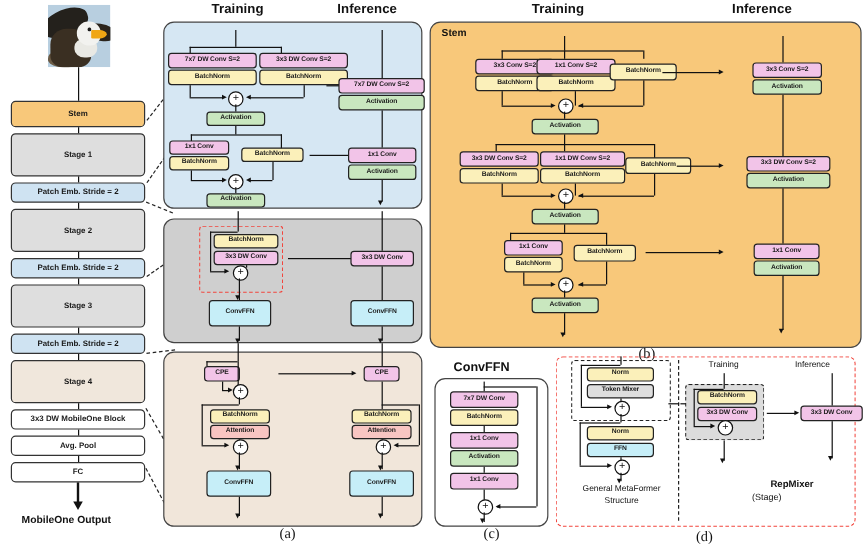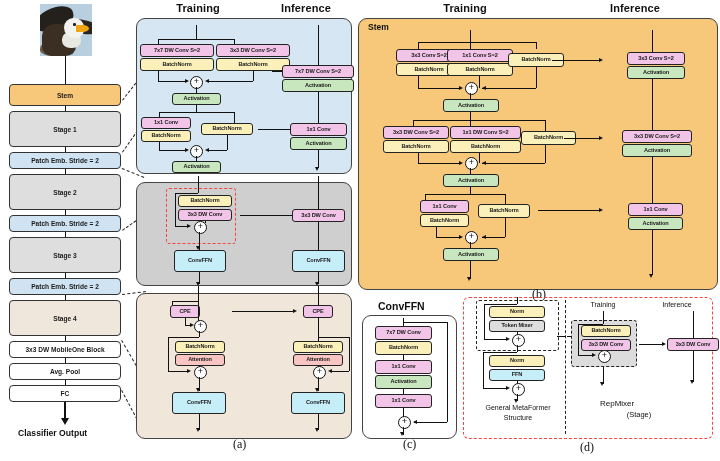--- a/index.html
+++ b/index.html
@@ -141,21 +141,21 @@
 <div class="ln lnv" style="left:65px;top:169px;height:5px;"></div>
 <div class="ln lnv" style="left:65px;top:210px;height:5px;"></div>
 <div class="ln lnv" style="left:65px;top:232px;height:5px;"></div>
 <div class="ln lnv" style="left:65px;top:273px;height:5px;"></div>
 <div class="ln lnv" style="left:65px;top:295px;height:5px;"></div>
 <div class="ln lnv" style="left:65px;top:336px;height:5px;"></div>
 <div class="ln lnv" style="left:65px;top:358px;height:5px;"></div>
 <div class="ln lnv" style="left:65px;top:380px;height:5px;"></div>
 <div class="ln lnv" style="left:64px;top:402px;height:17px;width:2px;"></div>
 <div class="arrowD big" style="left:60.5px;top:418px;"></div>
-<div id="classifier-output" style="left:18px;top:428px;">Classifier Output</div>
+<div id="classifier-output" style="left:18px;top:428px;">MobileOne Output</div>
 
 <div class="dashConn" style="left:122px;top:152px;width:36px;transform:rotate(-55deg);"></div>
 <div class="dashConn" style="left:122px;top:100px;width:22px;transform:rotate(-52deg);"></div>
 <div class="dashConn" style="left:122px;top:168px;width:24px;transform:rotate(22deg);"></div>
 <div class="dashConn" style="left:122px;top:230px;width:26px;transform:rotate(-35deg);"></div>
 <div class="dashConn" style="left:122px;top:294px;width:24px;transform:rotate(-7deg);"></div>
 <div class="dashConn" style="left:122px;top:340px;width:40px;transform:rotate(60deg);"></div>
 <div class="dashConn" style="left:122px;top:390px;width:48px;transform:rotate(62deg);"></div>
 
 <div class="hdr" style="left:150px;top:2px;width:96px;">Training</div>
@@ -587,16 +587,16 @@
 <div class="ln lnh" style="left:639px;top:344px;width:24px;"></div>
 <div class="arrowR" style="left:662px;top:341.5px;"></div>
 
 <div class="ln lnv" style="left:693px;top:311px;height:27px;"></div>
 <div class="node c-pink" style="left:667px;top:338px;width:52px;height:13px;">
   <span>3x3 DW Conv</span>
   </div>
 <div class="ln lnv" style="left:693px;top:351px;height:31px;"></div>
 <div class="arrowD" style="left:690.4px;top:380px;"></div>
 
-<div style="position:absolute;left:600px;top:399px;width:78px;text-align:left;font-size:8px;font-weight:400;">RepMixer</div>
+<div style="position:absolute;left:600px;top:399px;width:78px;text-align:right;font-size:8px;font-weight:700;">RepMixer</div>
 <div style="position:absolute;left:600px;top:410px;width:78px;text-align:center;font-size:7.5px;">(Stage)</div>
 
 <div class="caption" style="left:580px;top:440px;">(d)</div>
 
 </body></html>

